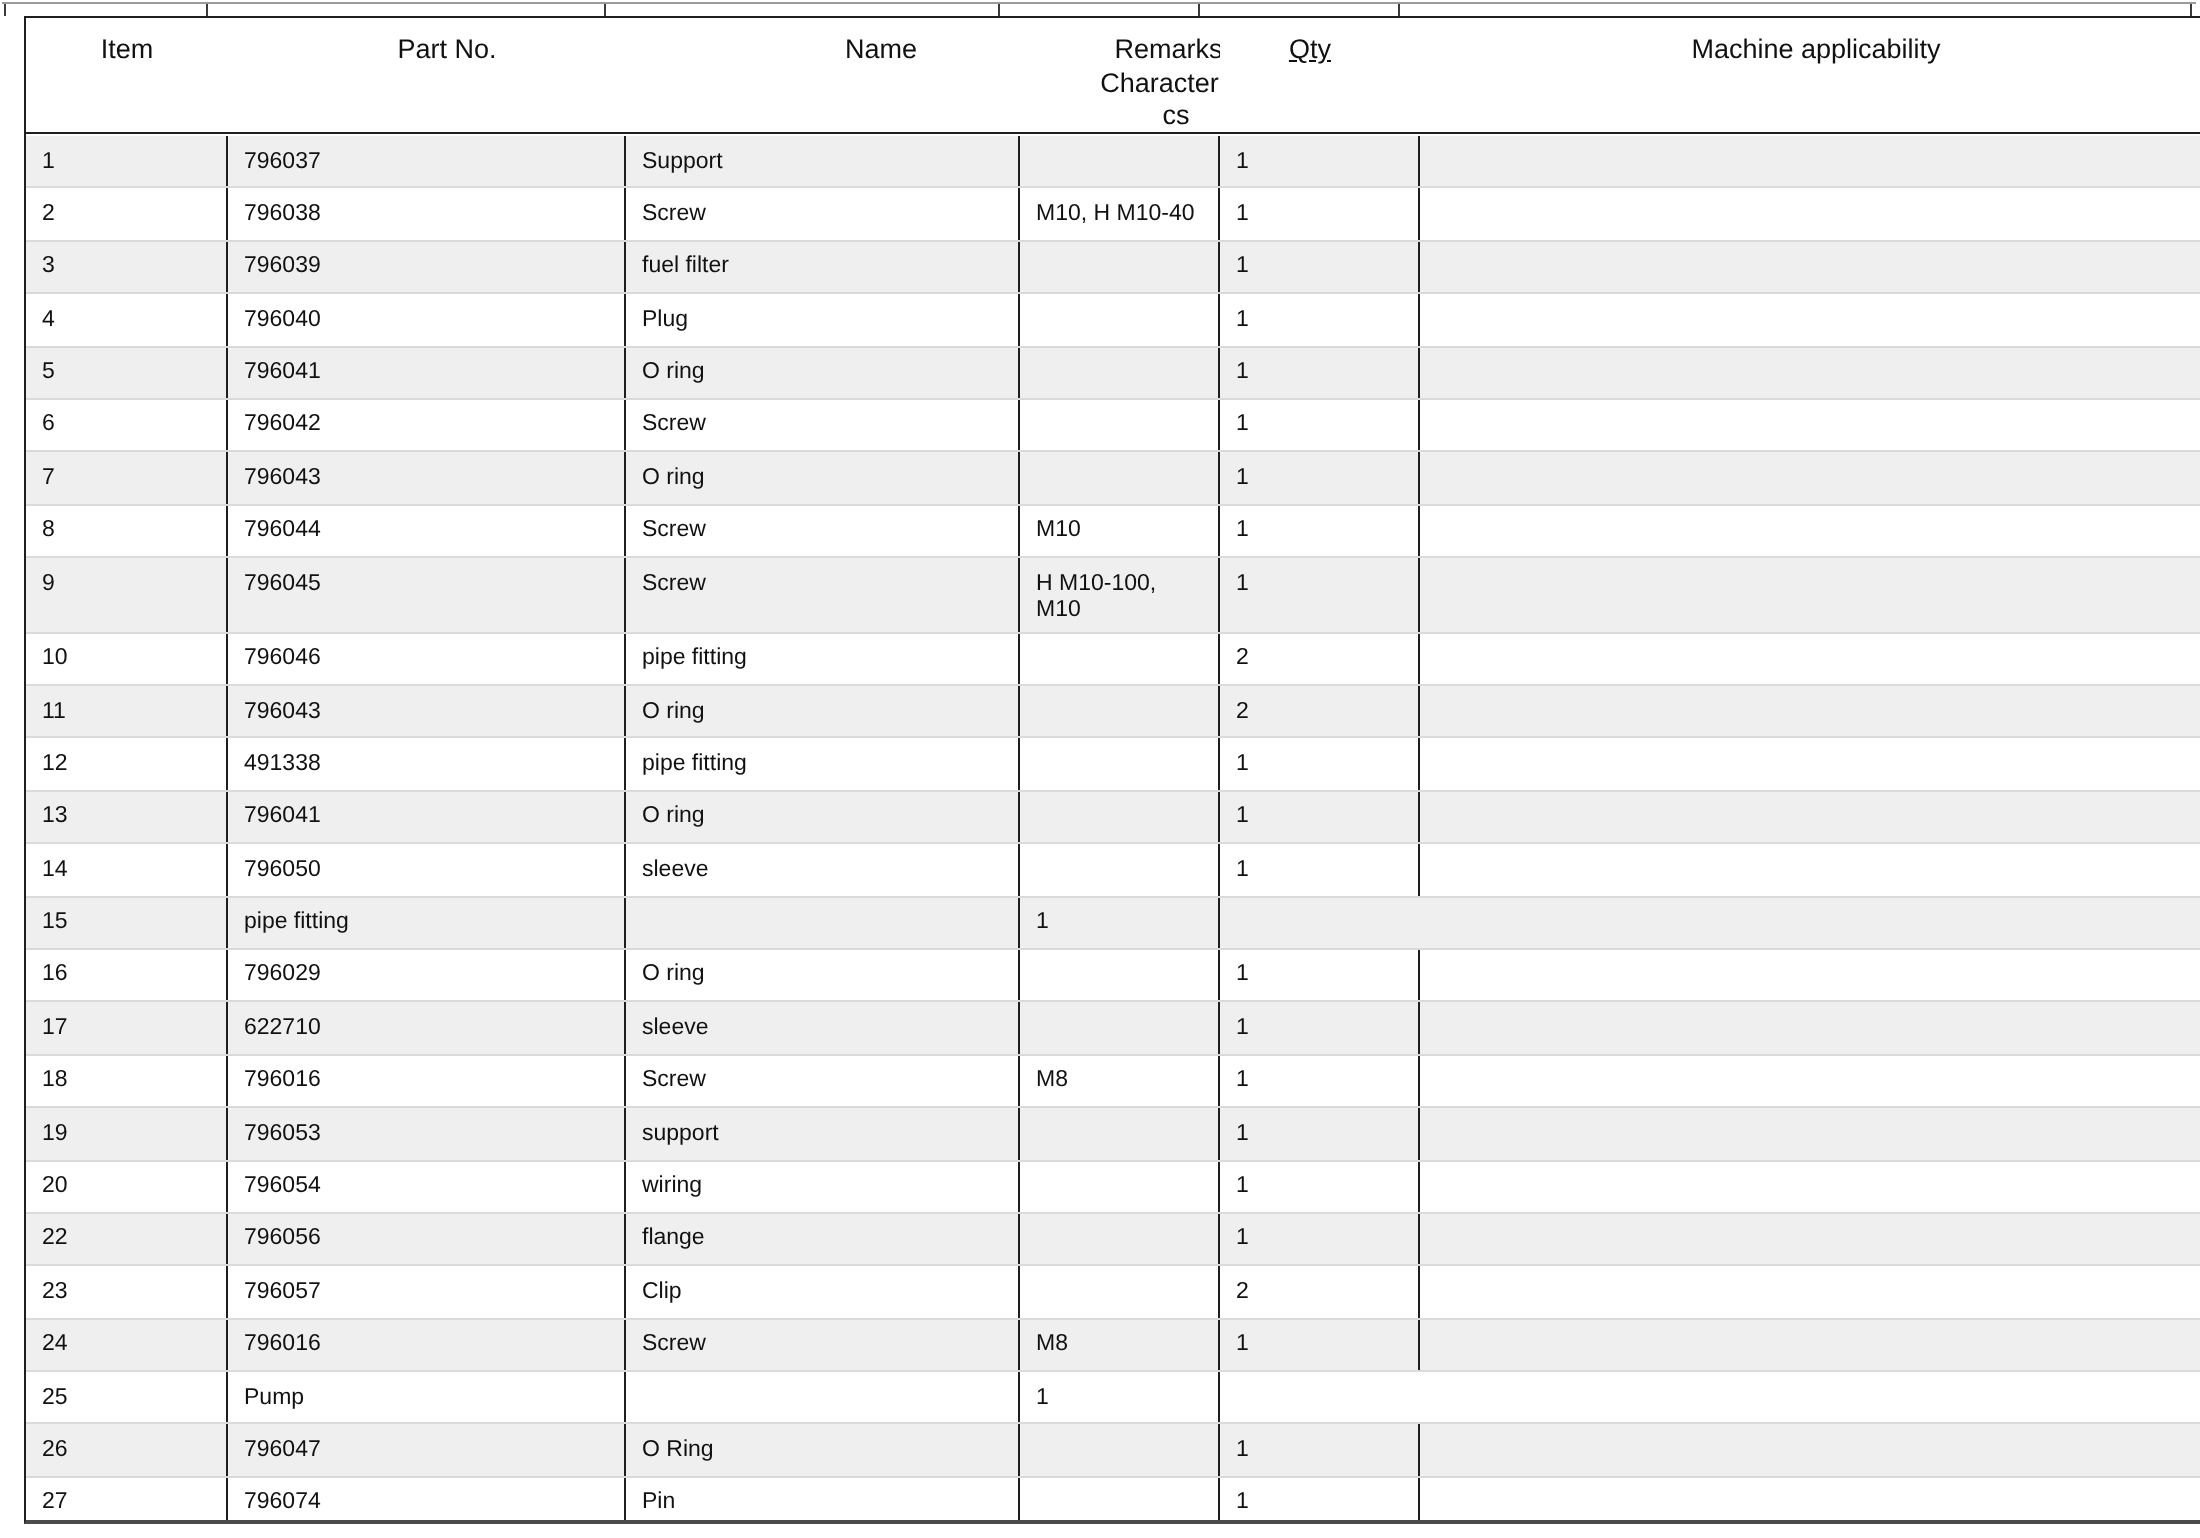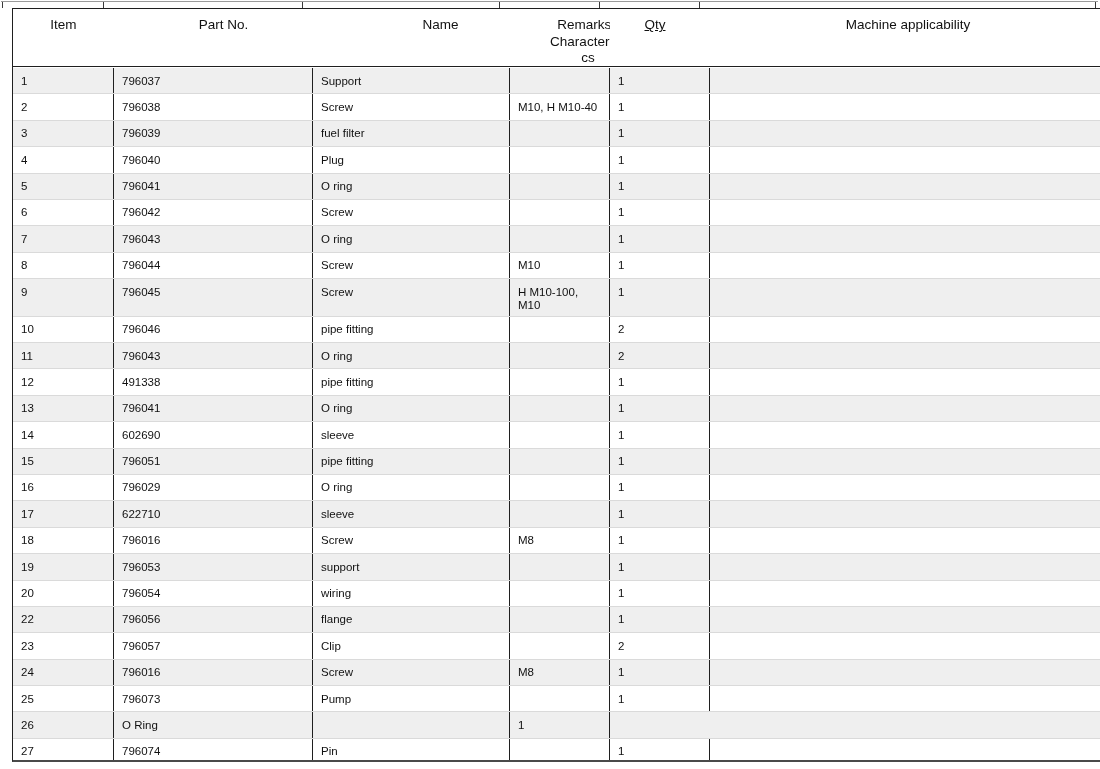--- a/index.html
+++ b/index.html
@@ -218,29 +218,28 @@
         <div class="trow zebra">
     <div class="td b">13</div>
     <div class="td b">796041</div>
     <div class="td b">O ring</div>
     <div class="td b"></div>
     <div class="td b">1</div>
     <div class="td"></div>
   </div>
         <div class="trow">
     <div class="td b">14</div>
-    <div class="td b">602690</div>
+    <div class="td b">796050</div>
     <div class="td b">sleeve</div>
     <div class="td b"></div>
     <div class="td b">1</div>
     <div class="td"></div>
   </div>
         <div class="trow zebra">
     <div class="td b">15</div>
-    <div class="td b">796051</div>
     <div class="td b">pipe fitting</div>
     <div class="td b"></div>
     <div class="td b">1</div>
     <div class="td"></div>
   </div>
         <div class="trow">
     <div class="td b">16</div>
     <div class="td b">796029</div>
     <div class="td b">O ring</div>
     <div class="td b"></div>
@@ -298,28 +297,28 @@
         <div class="trow zebra">
     <div class="td b">24</div>
     <div class="td b">796016</div>
     <div class="td b">Screw</div>
     <div class="td b">M8</div>
     <div class="td b">1</div>
     <div class="td"></div>
   </div>
         <div class="trow">
     <div class="td b">25</div>
-    <div class="td b">796073</div>
     <div class="td b">Pump</div>
     <div class="td b"></div>
     <div class="td b">1</div>
     <div class="td"></div>
   </div>
         <div class="trow zebra">
     <div class="td b">26</div>
+    <div class="td b">796047</div>
     <div class="td b">O Ring</div>
     <div class="td b"></div>
     <div class="td b">1</div>
     <div class="td"></div>
   </div>
         <div class="trow">
     <div class="td b">27</div>
     <div class="td b">796074</div>
     <div class="td b">Pin</div>
     <div class="td b"></div>

